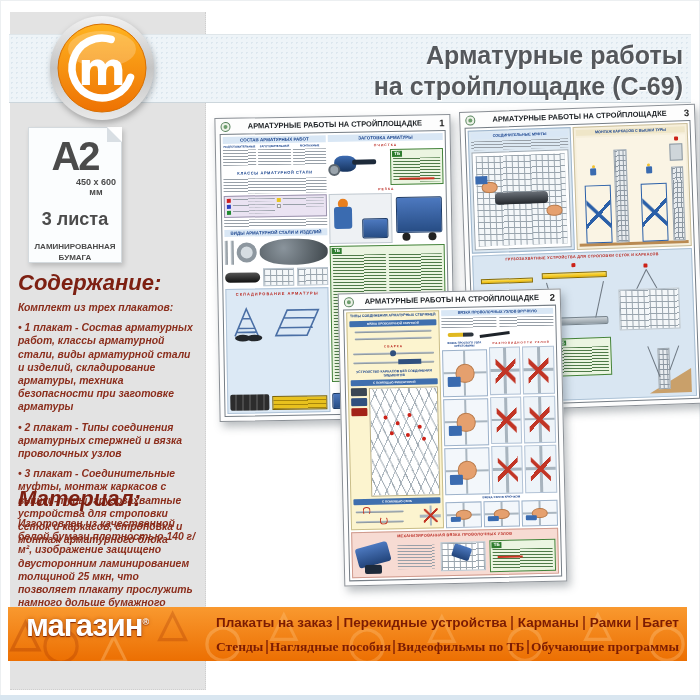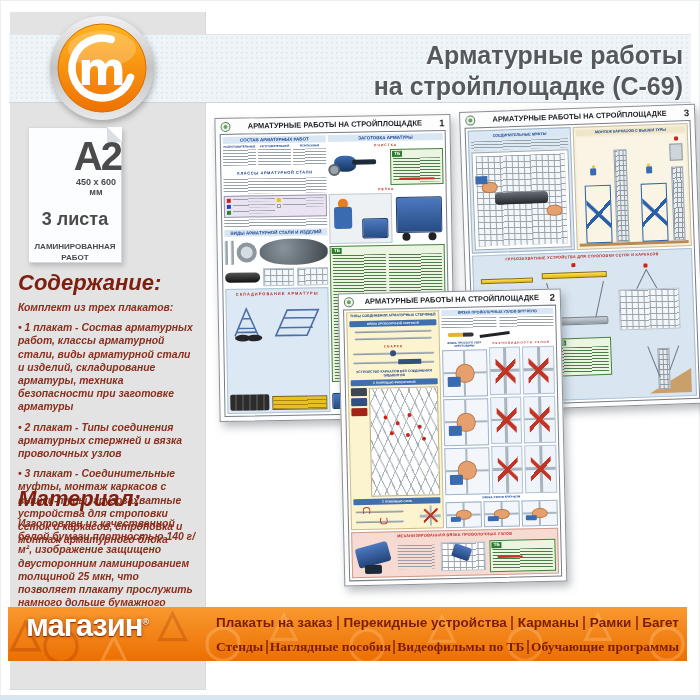--- a/index.html
+++ b/index.html
@@ -20,21 +20,21 @@
   .logo-wrap { position:absolute; left:46px; top:12px; width:112px; height:112px; z-index:5;
     filter:drop-shadow(1px 3px 3px rgba(0,0,0,.28)); }
   .bottom-strip { position:absolute; left:0; right:0; bottom:0; height:5px; background:#d9e6f0; z-index:6; }
 
   
   .paper { position:absolute; left:28px; top:127px; width:94px; height:136px; z-index:3;
     background:#fbfdfe; border:1px solid #d4dade; box-shadow:2px 3px 5px rgba(0,0,0,.18);
     text-align:center; color:#4b4b4b; }
   .paper .fold { position:absolute; top:-1px; right:-1px; width:0; height:0;
     border-bottom:15px solid #d9dfe4; border-right:15px solid #fff; }
-  .paper-a2 { margin-top:8px; font-size:40px; font-weight:bold; letter-spacing:-2px; line-height:1;text-align:right; }
+  .paper-a2 { margin-top:8px; font-size:40px; font-weight:bold; letter-spacing:-2px; line-height:1; }
   .paper-dim { font-size:9px; font-weight:bold; margin-top:1px;padding-left:42px; }
   .paper-sheets { font-size:18px; font-weight:bold; margin-top:12px; }
   .paper-type { font-size:8px; font-weight:bold; margin-top:12px; line-height:1.35; }
   .side-text { position:absolute; left:18px; width:181px; z-index:3; color:#8b2e1c; }
   .side-text h2 { font-size:22px; font-weight:bold; font-style:italic; color:#7d2012; margin-bottom:5px; }
   .side-text p { font-size:10.4px; font-weight:bold; font-style:italic; line-height:1.27; margin-bottom:7px; }
   #contents-block { top:270px; }
   #material-block { top:486px; }
 
   
@@ -144,21 +144,21 @@
     </svg>
   </div>
 
   <div class="paper">
     <div class="fold"></div>
     <div class="paper-a2">A2</div>
     <div class="paper-dim">450 x 600 мм</div>
     <div class="paper-sheets">3 листа</div>
     <div class="paper-type">
       <div>ЛАМИНИРОВАННАЯ</div>
-      <div>РАБОТ</div>
+      <div>БУМАГА</div>
     </div>
   </div>
 
   <div class="side-text" id="contents-block">
     <h2>Содержание:</h2>
     <p>Комплект из трех плакатов:</p>
     <p>• 1 плакат - Состав арматурных работ, классы арматурной стали, виды арматурной стали и изделий, складирование арматуры, техника безопасности при заготовке арматуры</p>
     <p>• 2 плакат - Типы соединения арматурных стержней и вязка проволочных узлов</p>
     <p>• 3 плакат - Соединительные муфты, монтаж каркасов с вышки-туры, грузозахватные устройства для строповки сеток и каркасов, строповка и монтаж арматурного блока</p>
   </div>

